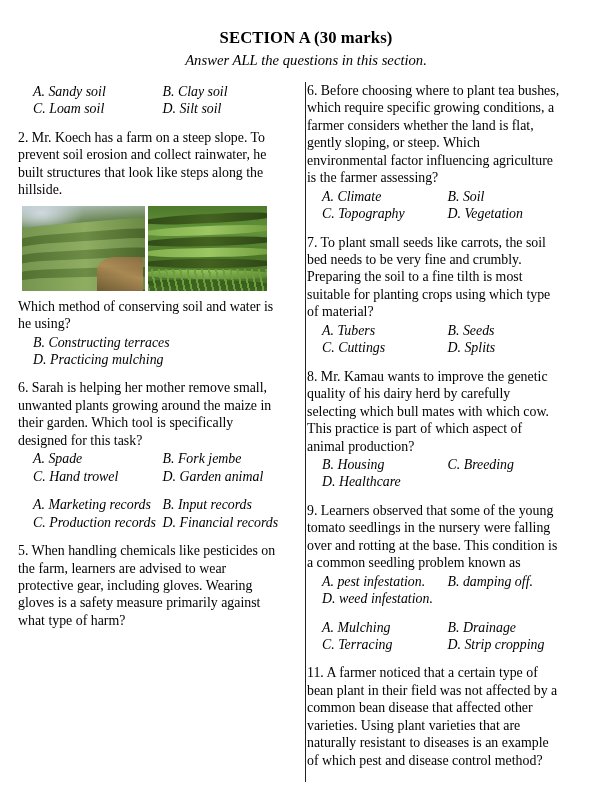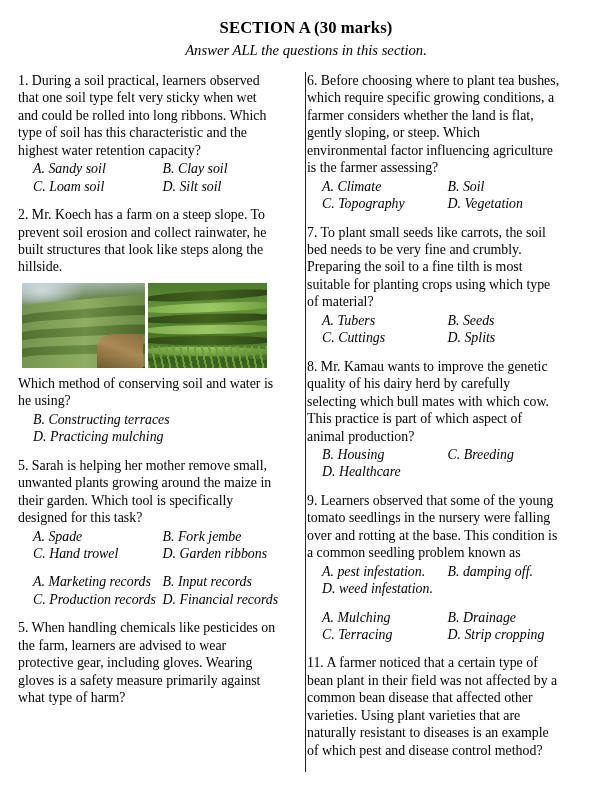--- a/index.html
+++ b/index.html
@@ -12,21 +12,21 @@
     height: 792px;
     font-family: "Liberation Serif", "DejaVu Serif", serif;
     color: #000000;
     -webkit-font-smoothing: antialiased;
   }
   .page {
     position: relative;
     width: 612px;
     height: 792px;
     box-sizing: border-box;
-    padding: 12px 18px 0 18px;
+    padding: 22px 18px 0 18px;
     overflow: hidden;
   }
   .section-header {
     text-align: center;
     margin: 6px 0 0 0;
   }
   .section-title {
     font-size: 12.5pt;
     font-weight: bold;
     letter-spacing: 0.1px;
@@ -133,21 +133,20 @@
   <div class="section-header">
     <div class="section-title">SECTION A (30 marks)</div>
     <div class="section-instruction">Answer ALL the questions in this section.</div>
   </div>
 
   <div class="columns">
     <div class="divider"></div>
 
     <div class="col col-left" id="col-left">
         <div class="q">
-          <p class="q-stem">1. During a soil practical, learners observed that one soil type felt very sticky when wet and could be rolled into long ribbons. Which type of soil has this characteristic and the highest water retention capacity?</p>
           <ul class="opts grid2">
             <li class="opt">A. Sandy soil</li>
             <li class="opt">B. Clay soil</li>
             <li class="opt">C. Loam soil</li>
             <li class="opt">D. Silt soil</li>
           </ul>
         </div>
         <div class="q">
           <p class="q-stem">2. Mr. Koech has a farm on a steep slope. To prevent soil erosion and collect rainwater, he built structures that look like steps along the hillside.</p>
           <div class="figure">
@@ -172,26 +171,26 @@
               <div style="position: absolute; left: 0px; bottom: 0px; width: 100%; height: 22px; background: repeating-linear-gradient(78deg, rgb(106, 160, 58) 0px, rgb(106, 160, 58) 2px, rgba(0, 0, 0, 0) 2px, rgba(0, 0, 0, 0) 7px), linear-gradient(0deg, rgb(61, 99, 32), rgba(61, 99, 32, 0));"></div>
             </div>
           </div>
           <p class="q-stem">Which method of conserving soil and water is he using?</p>
           <ul class="opts stack">
             <li class="opt">B. Constructing terraces</li>
             <li class="opt">D. Practicing mulching</li>
           </ul>
         </div>
         <div class="q">
-          <p class="q-stem">5. Sarah is helping her mother remove small, unwanted plants growing around the maize in their garden. Which tool is specifically designed for this task?</p>
+          <p class="q-stem">6. Sarah is helping her mother remove small, unwanted plants growing around the maize in their garden. Which tool is specifically designed for this task?</p>
           <ul class="opts grid2">
             <li class="opt">A. Spade</li>
             <li class="opt">B. Fork jembe</li>
             <li class="opt">C. Hand trowel</li>
-            <li class="opt">D. Garden ribbons</li>
+            <li class="opt">D. Garden animal</li>
           </ul>
         </div>
         <div class="q">
           <ul class="opts grid2">
             <li class="opt">A. Marketing records</li>
             <li class="opt">B. Input records</li>
             <li class="opt">C. Production records</li>
             <li class="opt">D. Financial records</li>
           </ul>
         </div>

